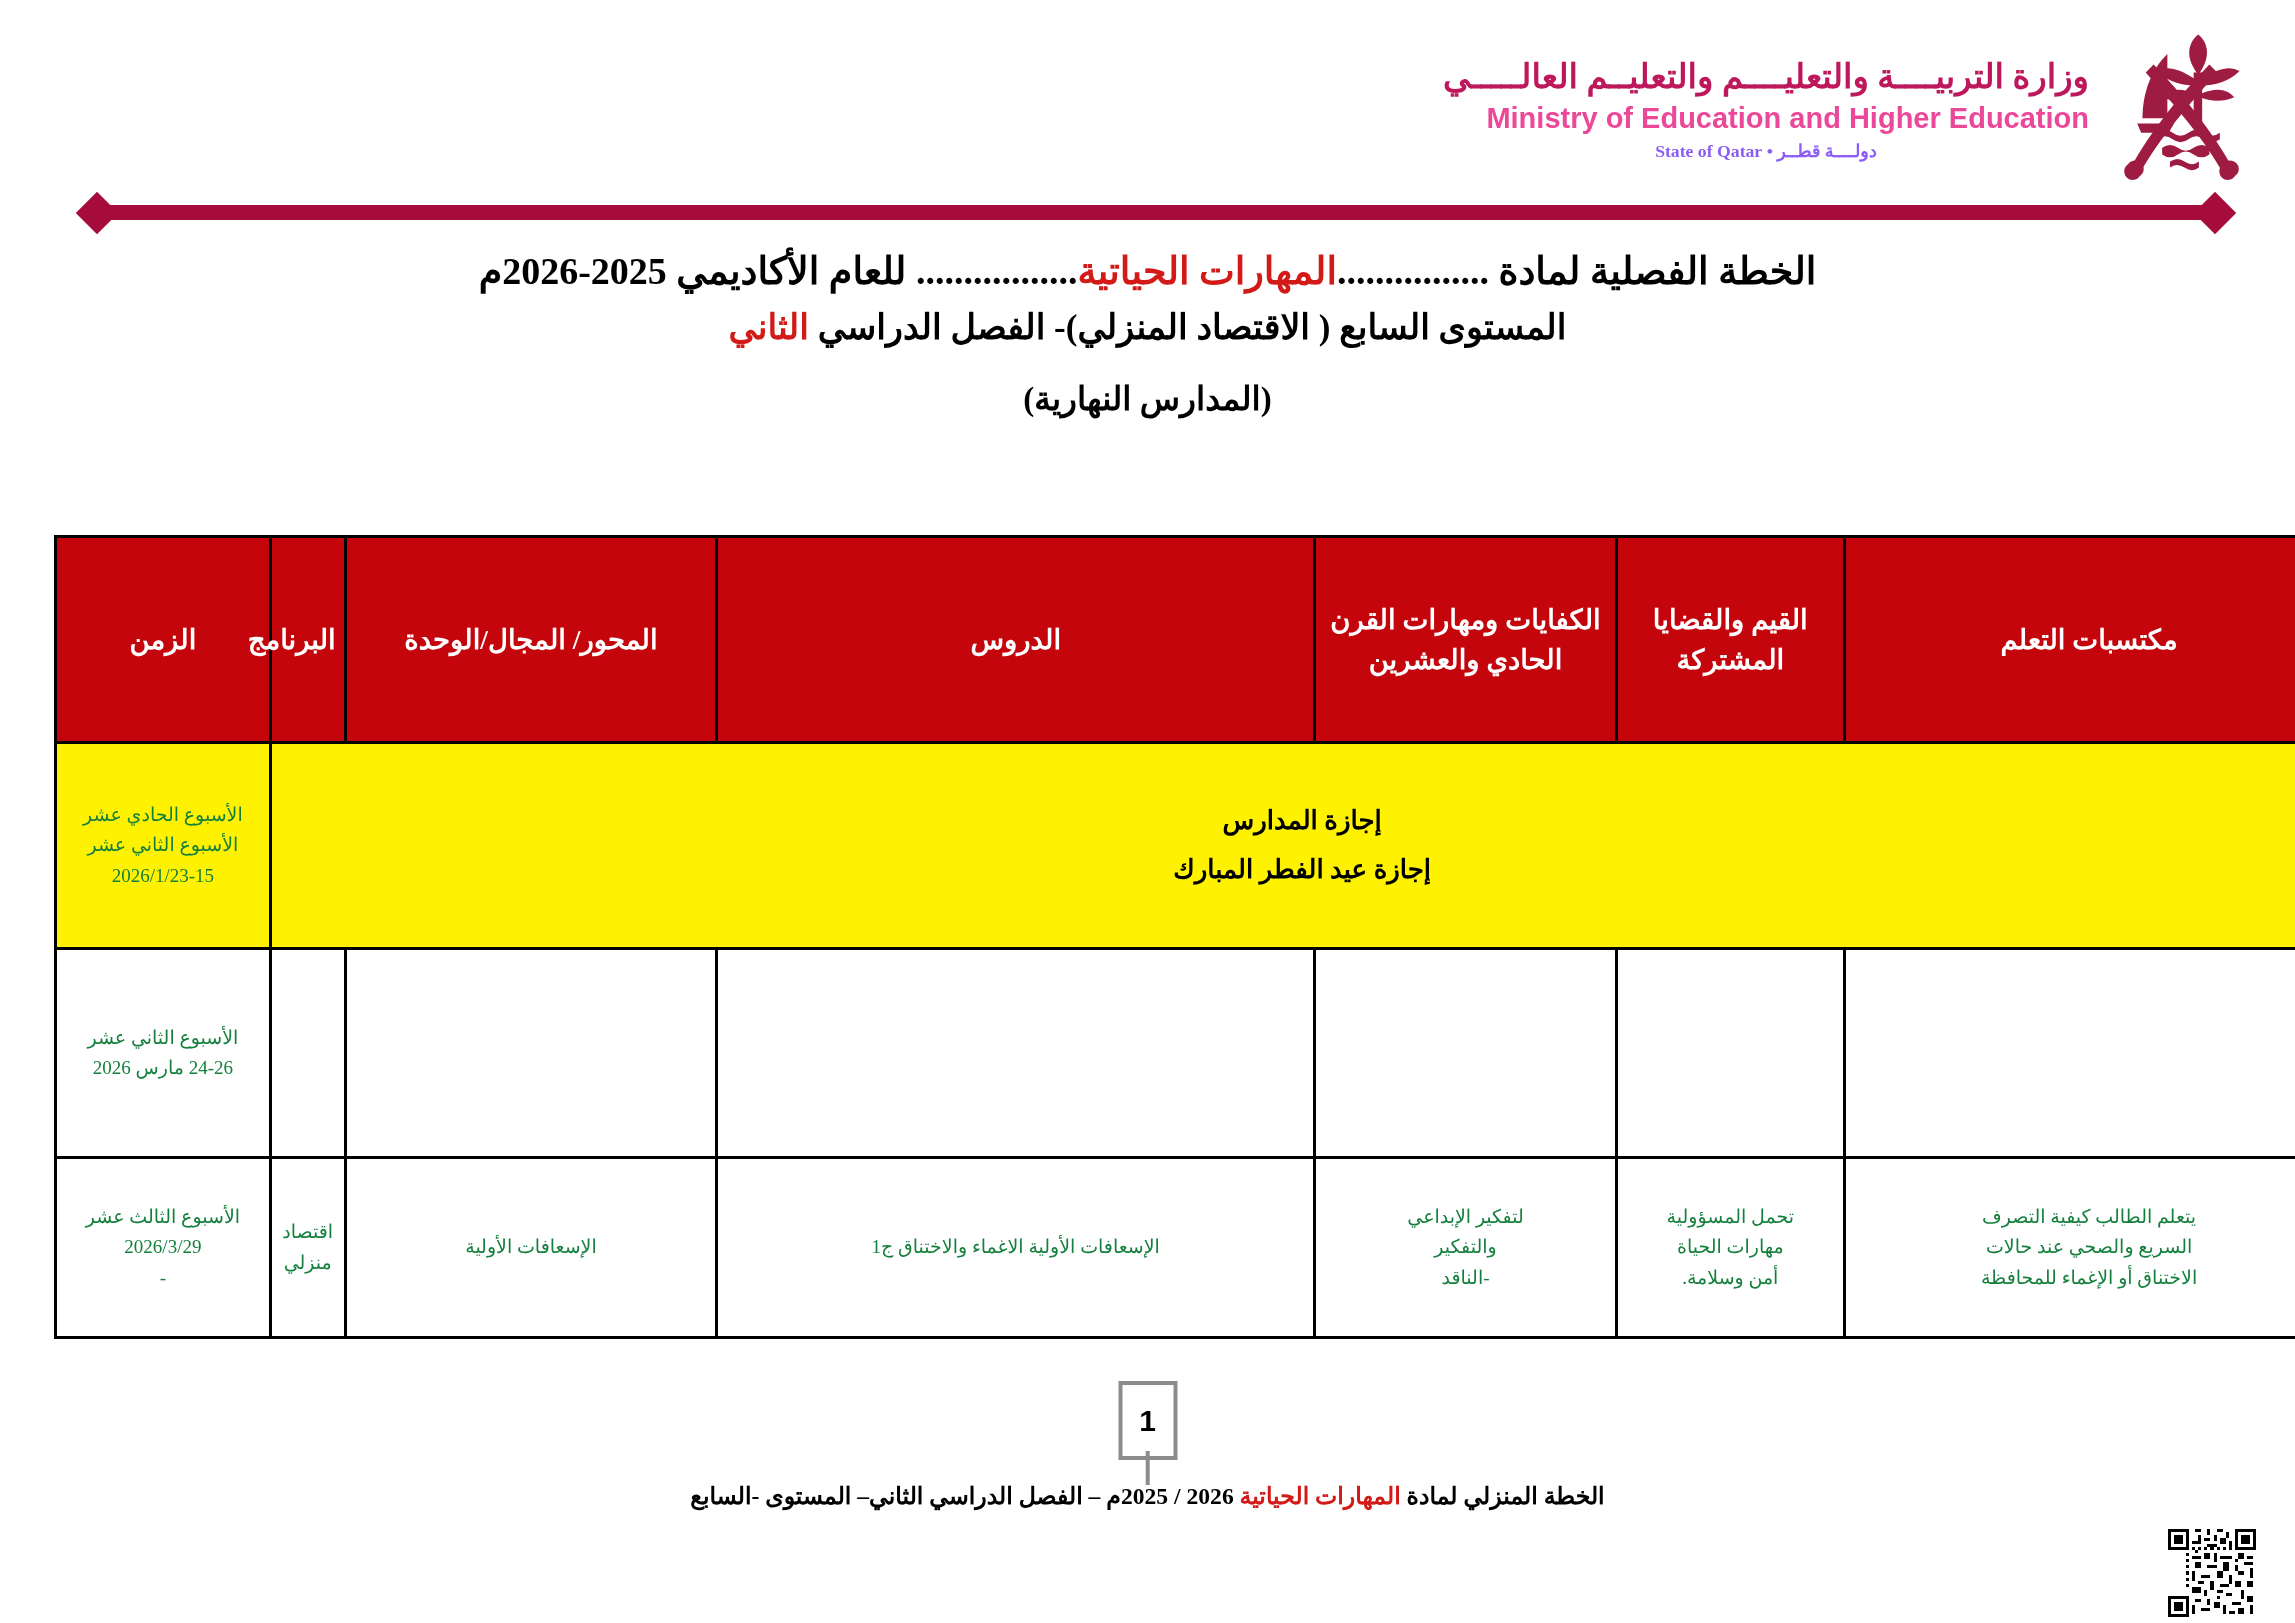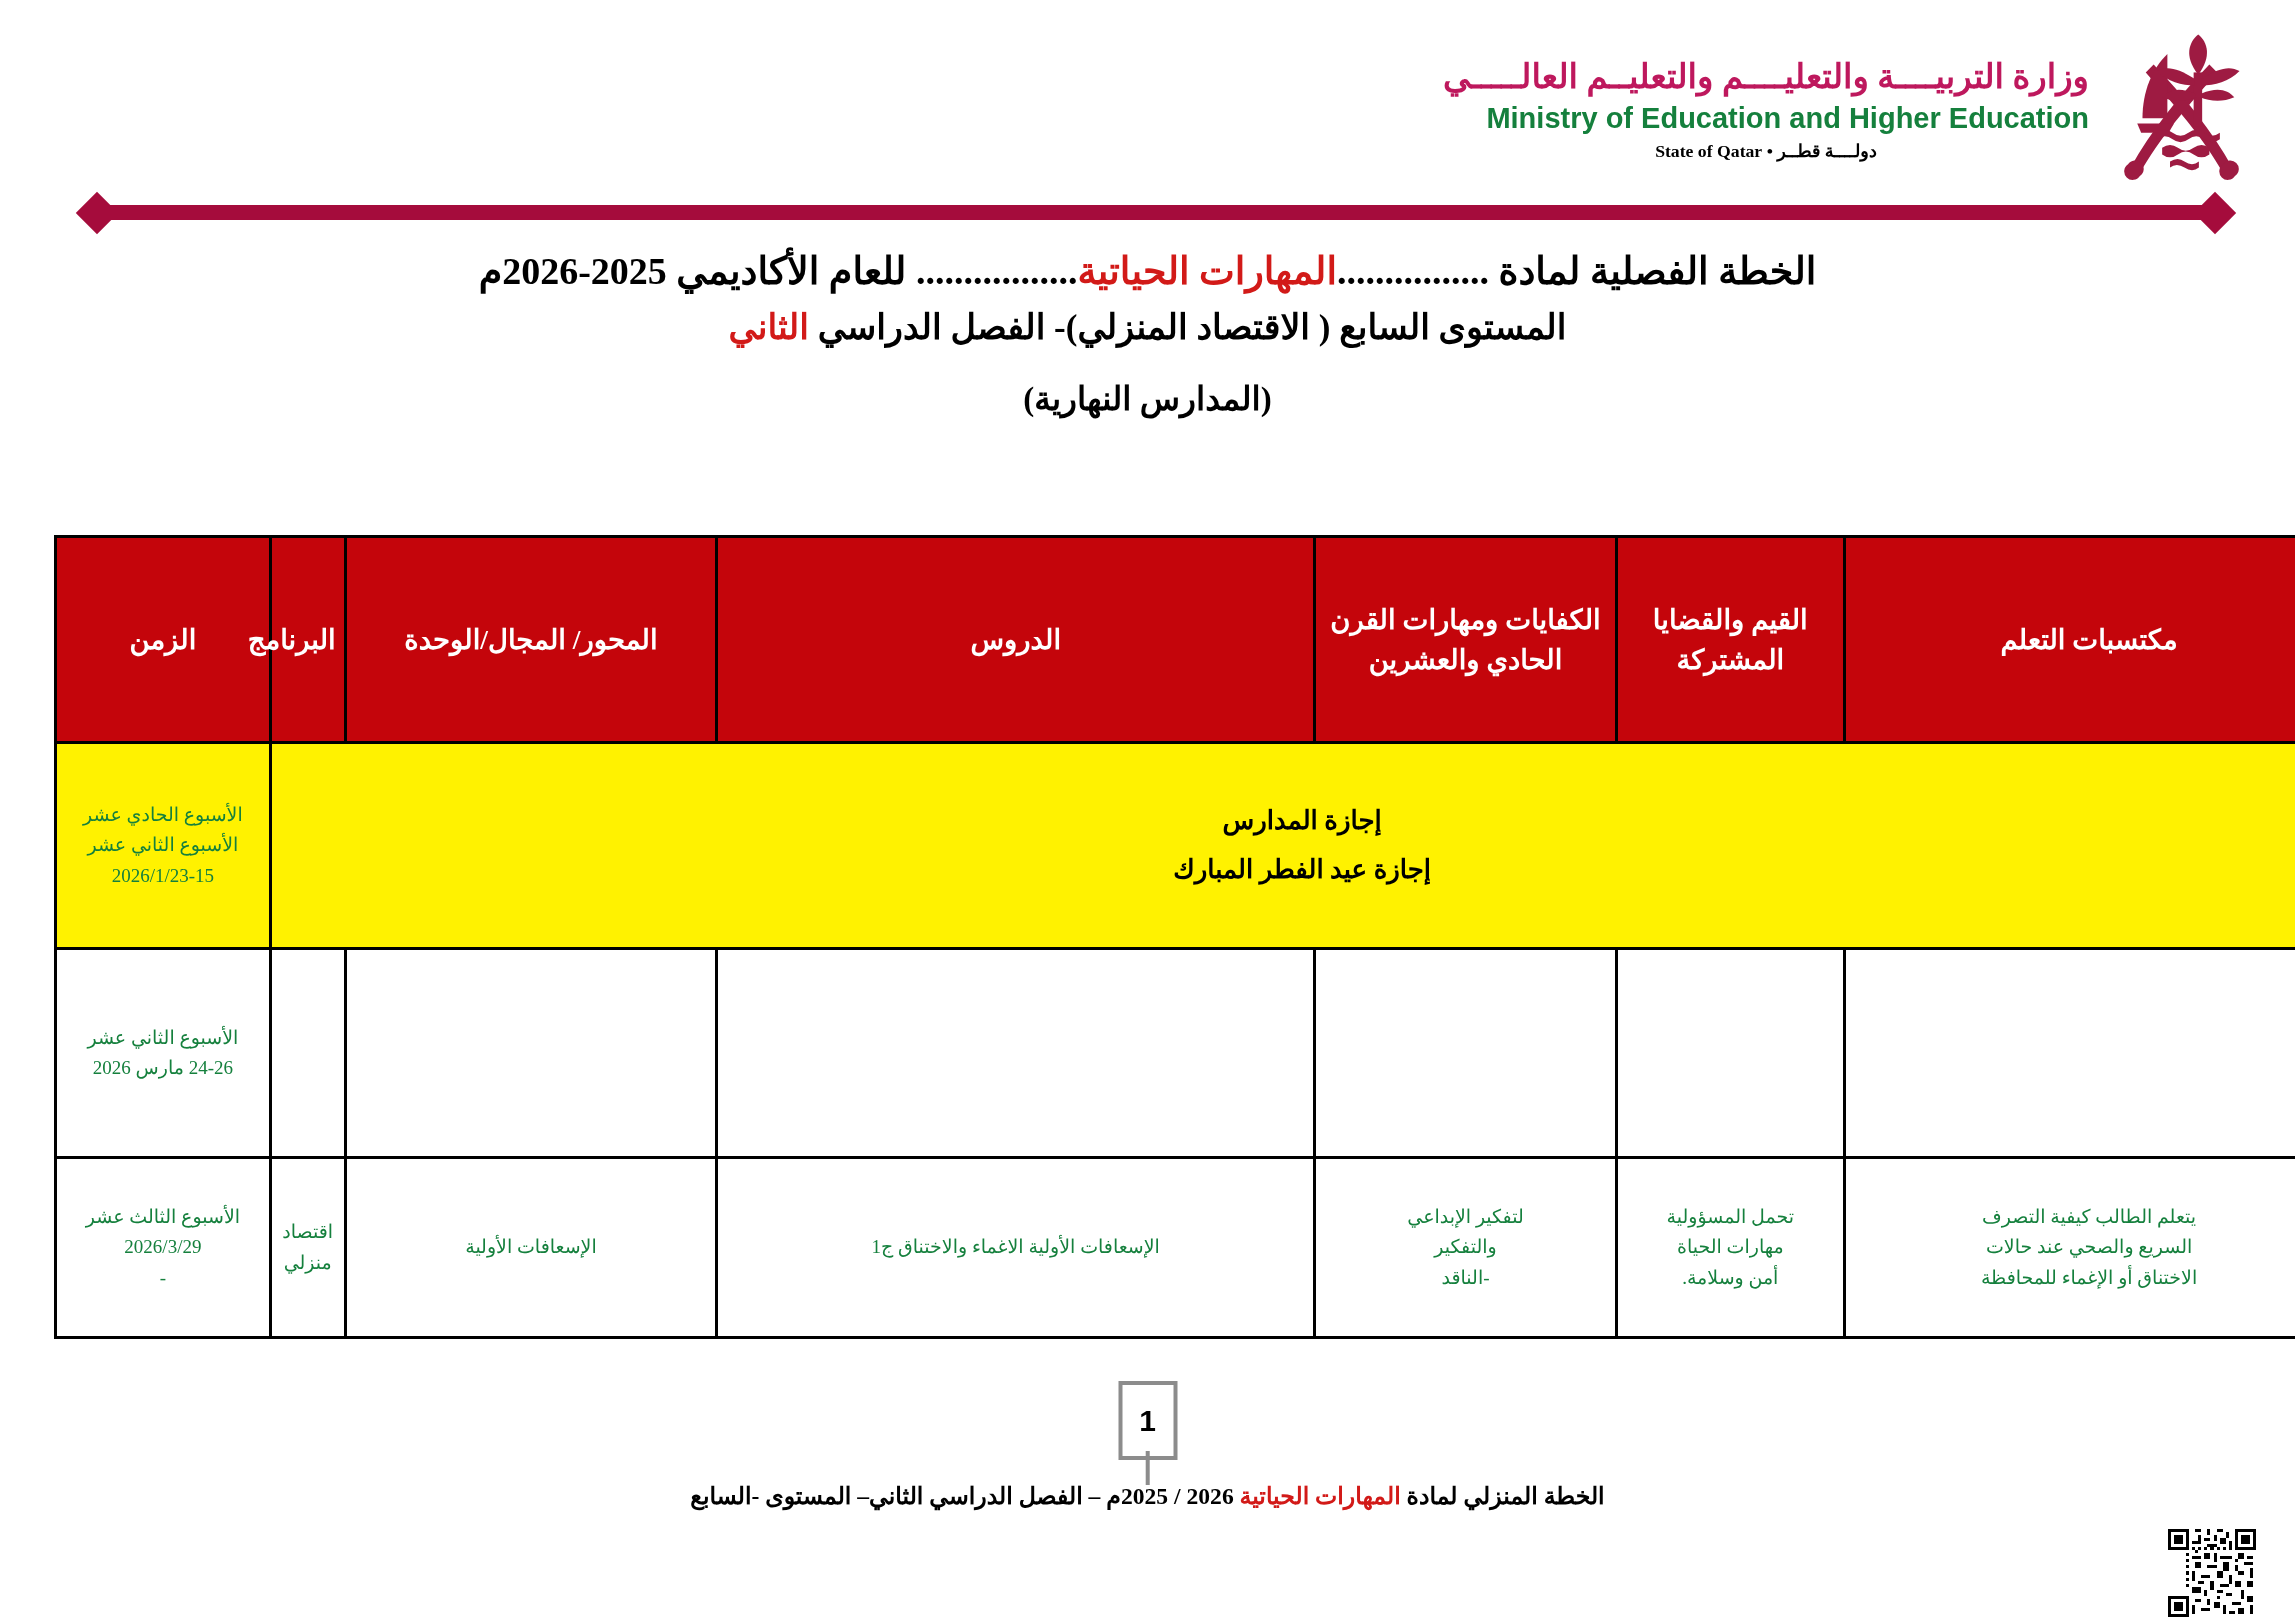--- a/index.html
+++ b/index.html
@@ -36,25 +36,25 @@
   .ministry-block{
     position:absolute;right:206px;top:56px;
     text-align:left;direction:rtl;
   }
   .min-ar{
     font-size:34px;font-weight:bold;color:#be185d;line-height:1.25;
     white-space:nowrap;
   }
   .min-en{
     font-family:"Liberation Sans","DejaVu Sans",sans-serif;
-    font-size:29px;font-weight:bold;color:#15803d;direction:ltr;
+    font-size:29px;font-weight:bold;color:#ec4899;direction:ltr;
     text-align:right;margin-top:3.9px;white-space:nowrap;
   }
   .min-state{
-    font-size:17.7px;font-weight:bold;color:#000000;margin-top:5.2px;
+    font-size:17.7px;font-weight:bold;color:#8b5cf6;margin-top:5.2px;
     text-align:center;white-space:nowrap;
   }
 
   .qatar-emblem{
     position:absolute;right:43px;top:33px;width:141px;height:151px;
   }
 
   
   .divider-wrap{
     position:absolute;left:0;top:193px;width:2295px;height:39px;

